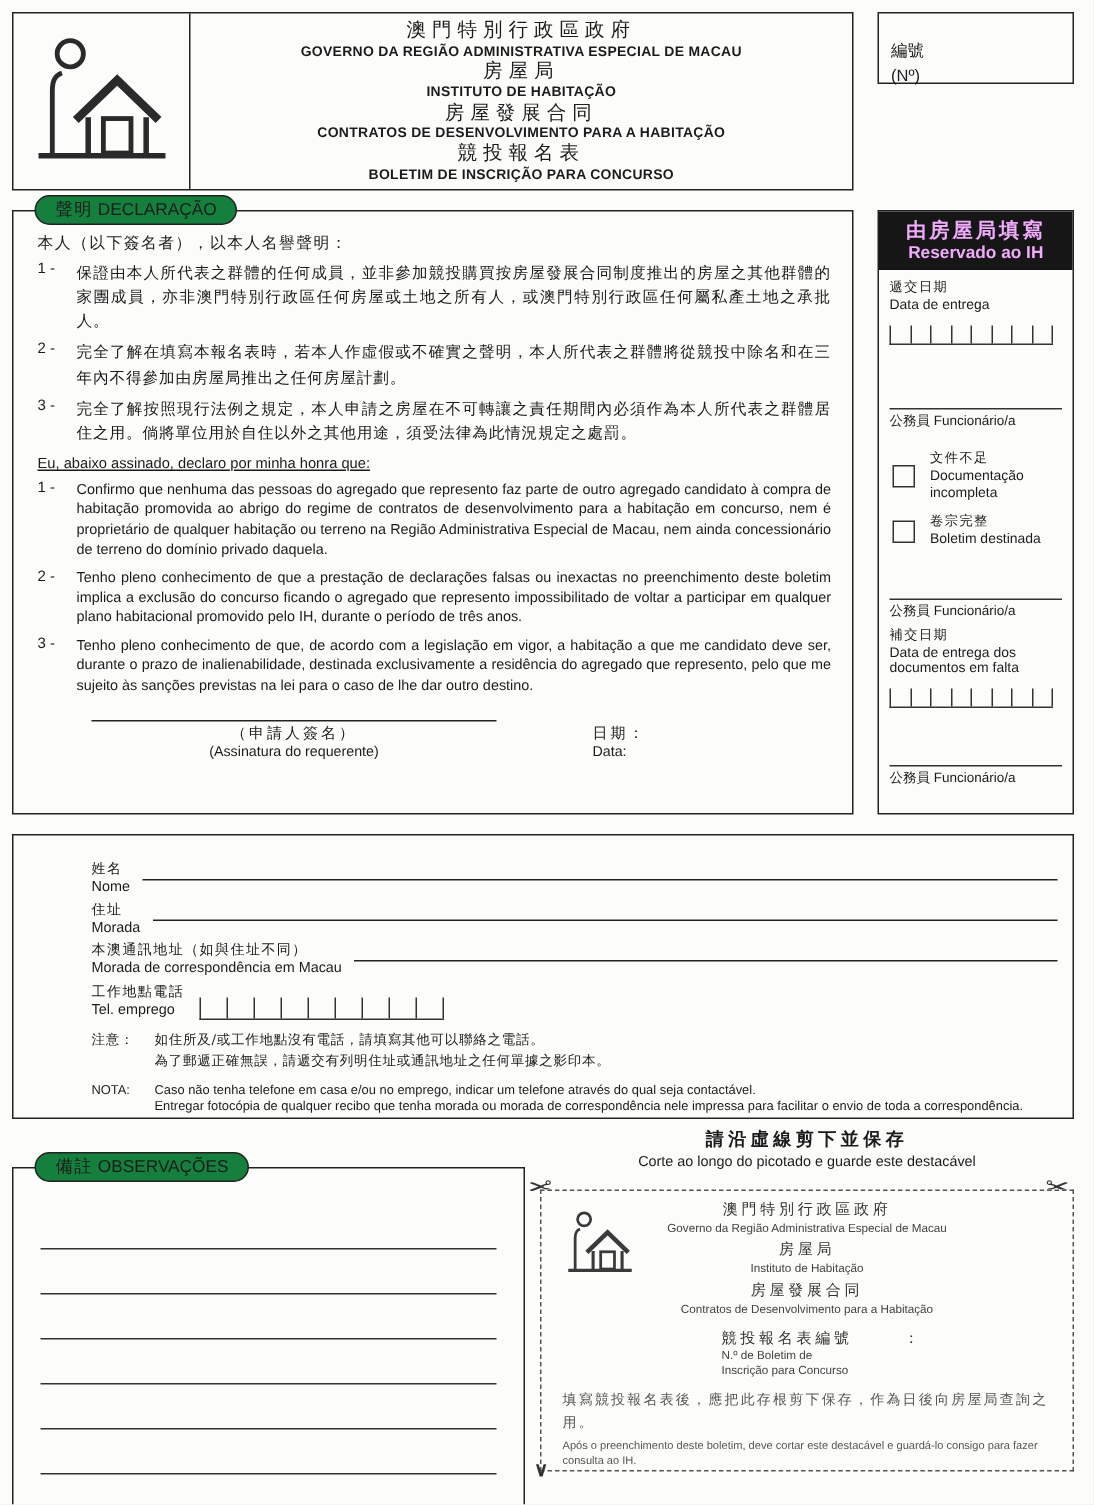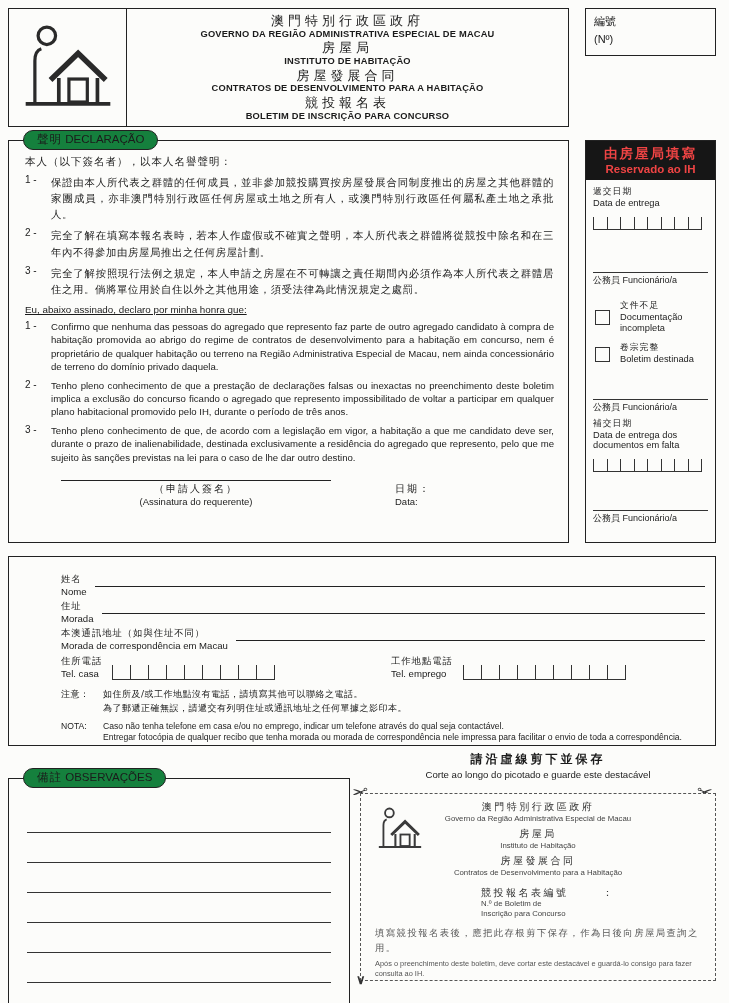--- a/index.html
+++ b/index.html
@@ -13,21 +13,21 @@
              background:#15803d; padding:1px 13px 2px; font-size:11.5px; white-space:nowrap; }
   .capsule .cjk { font-size:11.5px; letter-spacing:1px; }
 
   
   .hdr { top:8px; left:8px; width:561px; height:119px; display:flex; }
   .hdr-logo { width:118px; border-right:1.4px solid #222; display:flex; align-items:center; justify-content:center; }
   .hdr-titles { flex:1; display:flex; flex-direction:column; align-items:center; justify-content:center; line-height:1.22; }
   .t-cjk { font-size:13px; letter-spacing:4px; }
   .t-pt  { font-size:9.3px; font-weight:bold; letter-spacing:.2px; }
 
-  .numbox { top:8px; left:585px; width:131px; height:48px; border:1.4px solid #222; padding:5px 8px; }
+  .numbox { top:8px; left:585px; width:131px; height:48px; border:1.4px solid #222; padding:17px 8px; }
   .numbox div { font-size:11px; line-height:1.5; }
 
   
   .decl { top:140px; left:8px; width:561px; height:403px; padding:14px 14px 6px 16px; }
   .d-intro { font-size:10.5px; letter-spacing:1px; margin-bottom:5px; }
   .d-item { display:flex; margin-bottom:5px; }
   .d-item .n { width:26px; flex:none; font-size:10px; }
   .d-item .t { flex:1; }
   .d-item .t.cjk { font-size:10.4px; line-height:1.55; letter-spacing:.6px; text-align:justify; }
   .pt-txt { font-size:9.6px; line-height:1.4; text-align:justify; }
@@ -36,21 +36,21 @@
   .sigcol { width:270px; margin-left:36px; text-align:center; }
   .sigline { border-top:1.3px solid #222; height:2px; }
   .sigcol .cjk { font-size:10px; letter-spacing:2px; }
   .sigcol .pt  { font-size:9.5px; }
   .datecol { margin-left:64px; padding-top:2px; }
   .datecol .cjk { font-size:10px; letter-spacing:2px; }
   .datecol .pt { font-size:9.5px; }
 
   
   .resv { top:140px; left:585px; width:131px; height:403px; display:flex; flex-direction:column; }
-  .resv-hdr { background:#161616; color:#ef4444; text-align:center; padding:4px 2px 5px; }
+  .resv-hdr { background:#161616; color:#f0abfc; text-align:center; padding:4px 2px 5px; }
   .resv-hdr .cjk { font-size:13.5px; font-weight:bold; letter-spacing:2px; }
   .resv-hdr .pt { font-size:11.5px; font-weight:bold; }
   .resv-body { flex:1; padding:6px 7px 4px; display:flex; flex-direction:column; }
   .lbl-zh { font-size:8.8px; letter-spacing:1px; }
   .lbl-pt { font-size:9.3px; }
   .comb { display:flex; height:13px; border-left:1px solid #333; border-bottom:1.4px solid #333; margin-top:9px; width:max-content; }
   .comb .cell { width:13.5px; border-right:1px solid #333; }
   .rule { border-top:1.1px solid #333; margin-top:auto; }
   .func { text-align:left; font-size:9px; padding:1px 0 4px; }
   .chk-row { display:flex; margin-top:9px;align-items:center; }
@@ -258,37 +258,20 @@
       <div class="f-line"></div>
     </div>
     <div class="f-row">
       <div class="f-lbl">
         <div class="lbl-zh cjk">本澳通訊地址（如與住址不同）</div>
         <div class="lbl-pt">Morada de correspondência em Macau</div>
       </div>
       <div class="f-line"></div>
     </div>
     <div class="tel-row">
-      <div class="tel-grp" style="width:330px">
-        <div class="f-lbl">
-          <div class="lbl-zh cjk">住所電話</div>
-          <div class="lbl-pt">Tel. casa</div>
-        </div>
-        <div class="tcomb">
-          <div class="cell"></div>
-            <div class="cell"></div>
-            <div class="cell"></div>
-            <div class="cell"></div>
-          <div class="cell"></div>
-            <div class="cell"></div>
-            <div class="cell"></div>
-            <div class="cell"></div>
-            <div class="cell"></div>
-        </div>
-      </div>
       <div class="tel-grp">
         <div class="f-lbl">
           <div class="lbl-zh cjk">工作地點電話</div>
           <div class="lbl-pt">Tel. emprego</div>
         </div>
         <div class="tcomb">
           <div class="cell"></div>
             <div class="cell"></div>
             <div class="cell"></div>
             <div class="cell"></div>

